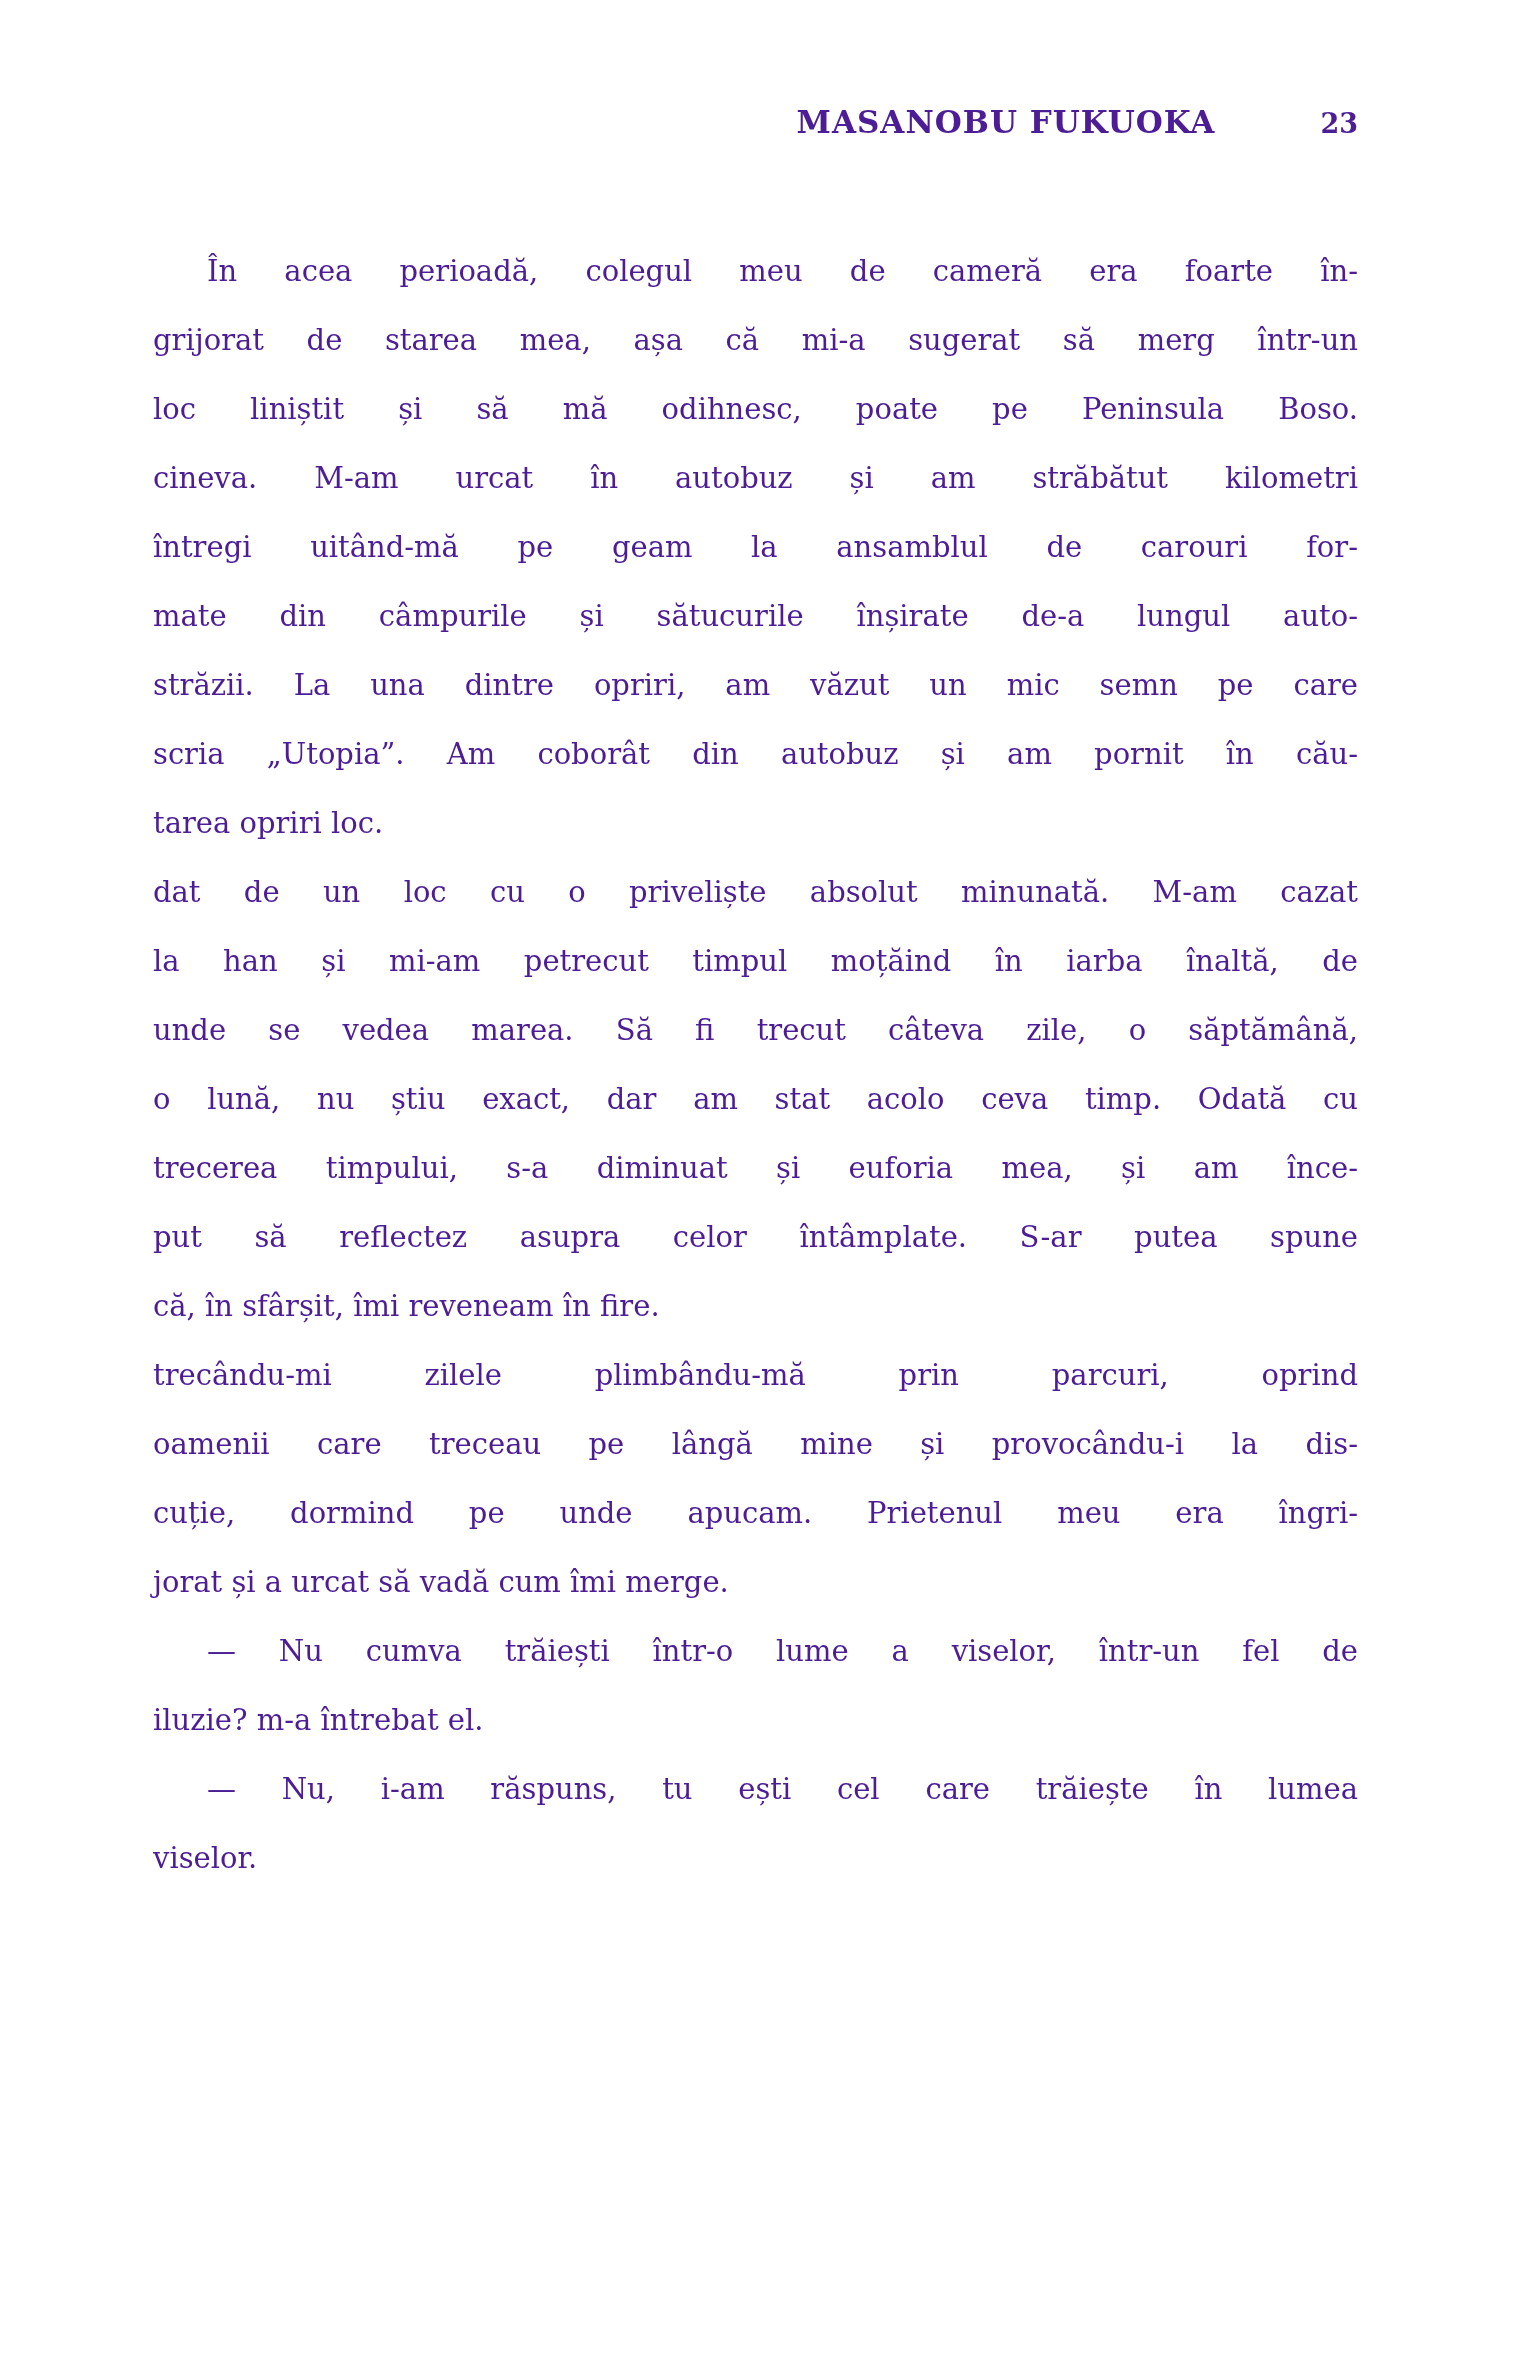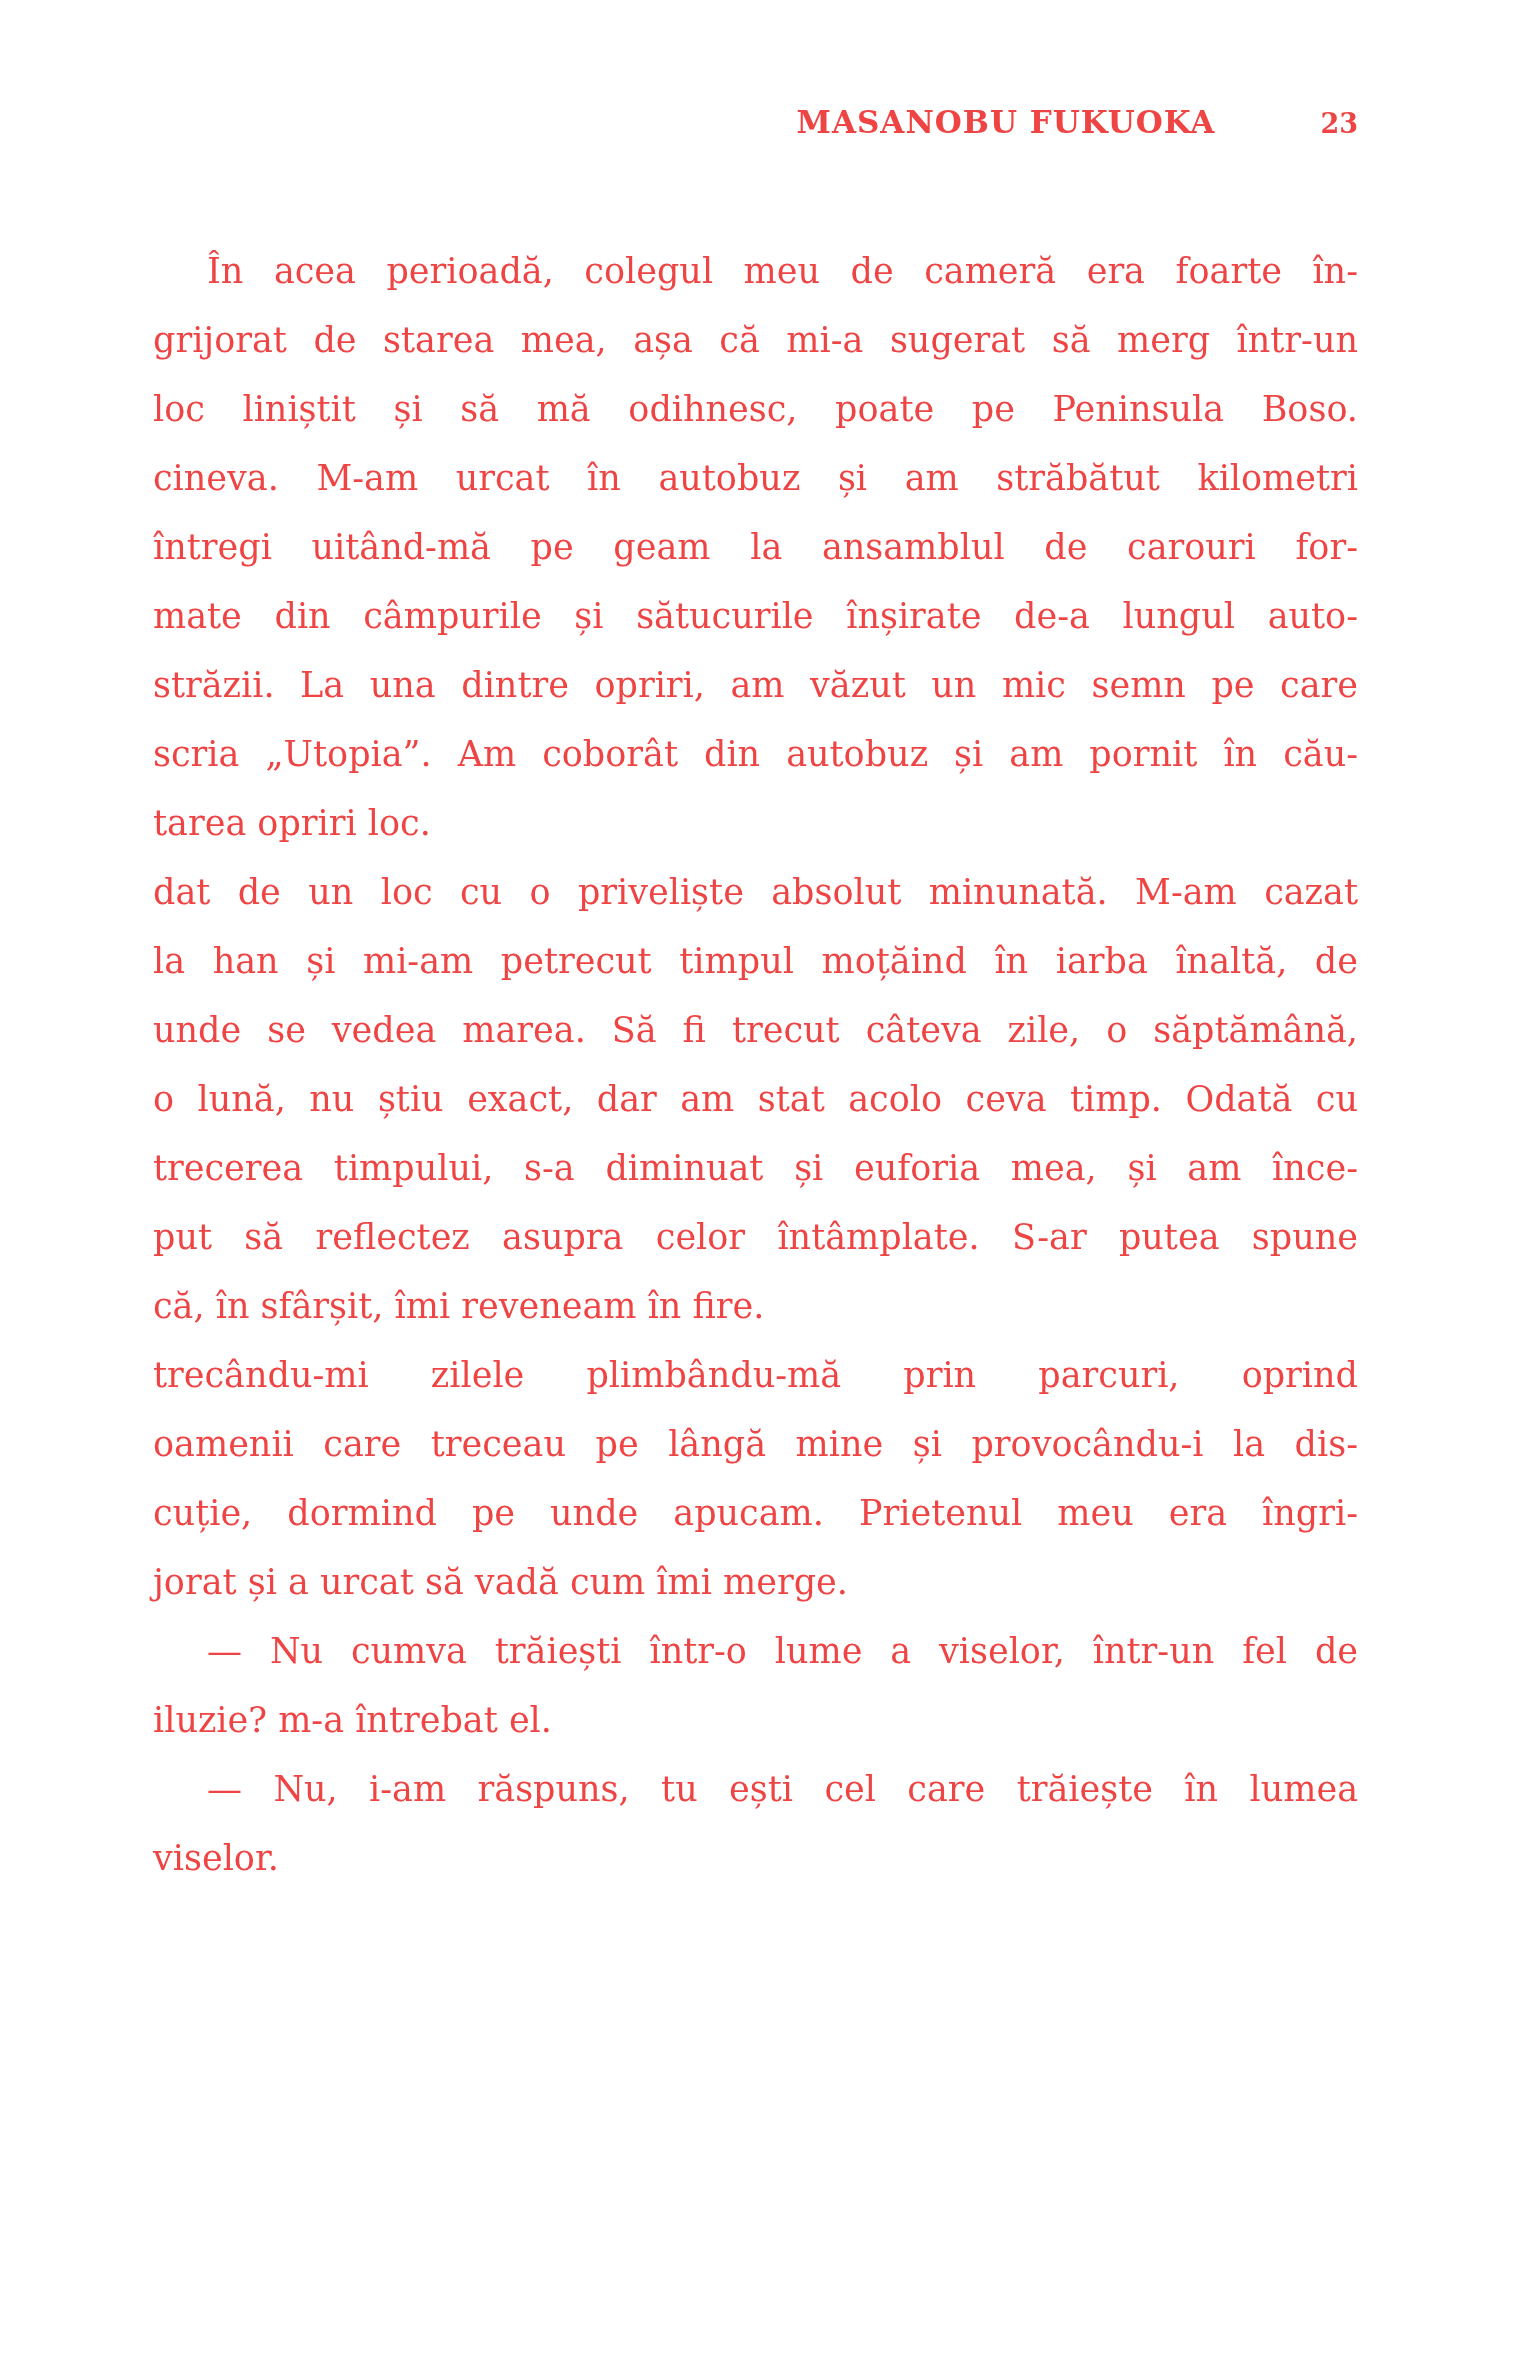--- a/index.html
+++ b/index.html
@@ -6,21 +6,21 @@
     margin: 0;
     padding: 0;
     background: #e8e8e8;
   }
   .book-page {
     position: relative;
     width: 1535px;
     height: 2362px;
     margin: 0 auto;
     background: #ffffff;
-    color: #ef4444;
+    color: #4c1d95;
     font-family: "DejaVu Serif", serif;
     overflow: hidden;
   }
   .page-header {
     position: absolute;
     top: 104px;
     left: 153px;
     width: 1205px;
     display: flex;
     justify-content: flex-end;
@@ -35,21 +35,21 @@
   }
   .folio {
     font-size: 27px;
     font-weight: bold;
   }
   .text-block {
     position: absolute;
     top: 237px;
     left: 153px;
     width: 1205px;
-    font-size: 35px;
+    font-size: 29px;
     line-height: 69px;
   }
   .paragraph {
     margin: 0;
     padding: 0;
   }
   .line {
     display: block;
     text-align: justify;
     text-align-last: justify;

